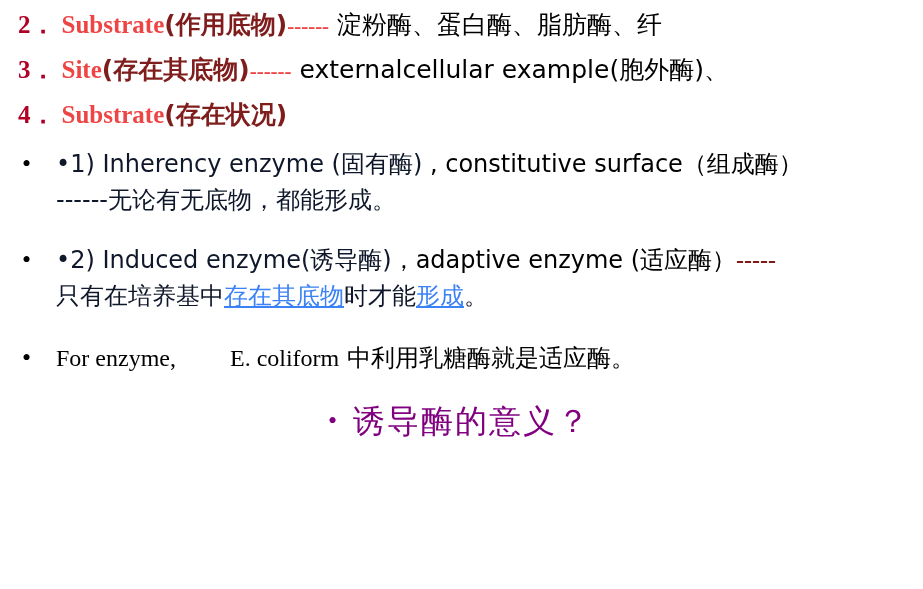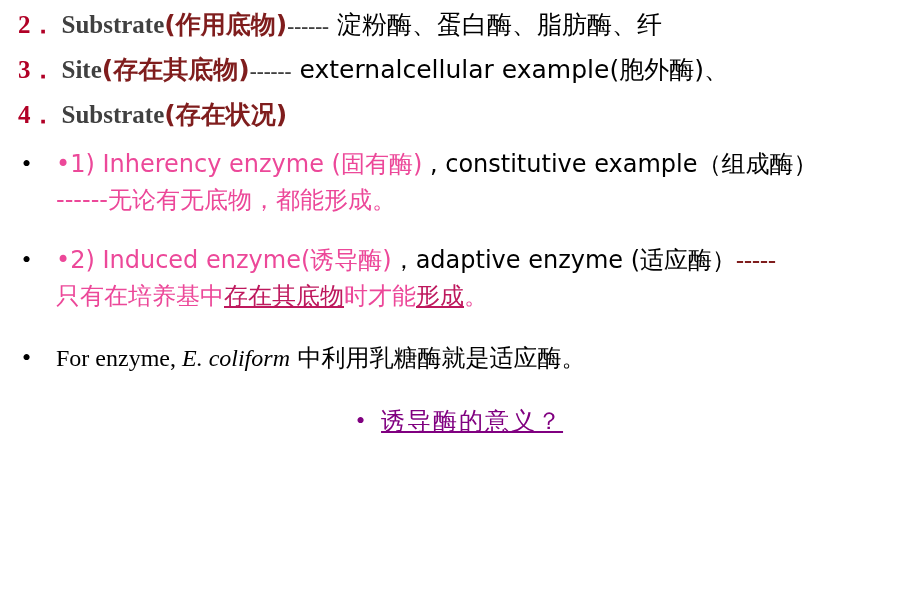--- a/index.html
+++ b/index.html
@@ -35,21 +35,21 @@
     flex: 0 0 auto;
     padding-right: 6px;
     white-space: nowrap;
   }
   .num-body {
     font-size: 25px;
     line-height: 34px;
     color: #000000;
   }
   .kw-red {
-    color: #404040;
+    color: #ef4444;
     font-weight: bold;
   }
   .blk-bold {
     color: #7f1d1d;
     font-weight: bold;
   }
   .dash {
     font-size: 21px;
   }
   .cn {
@@ -69,28 +69,28 @@
     color: #000000;
     text-align: left;
     padding-left: 4px;
   }
   .bullet-body {
     font-size: 24px;
     line-height: 36px;
     color: #000000;
   }
   .purple {
-    color: #ec4899;
+    color: #0f172a;
   }
   .red-ul {
-    color: #be185d;
+    color: #3b82f6;
     text-decoration: underline;
   }
   .italic {
-    font-style: italic;
+    margin-left: 48px;
   }
 
   
   #row-inherency { margin-top: 14px; }
   #row-induced { margin-top: 24px; }
   #row-example { margin-top: 26px; }
 
   
   .center-row {
     display: flex;
@@ -98,24 +98,23 @@
     align-items: flex-start;
     margin-top: 26px;
   }
   .center-dot {
     font-size: 26px;
     line-height: 38px;
     color: #800080;
     padding-right: 16px;
   }
   .center-text {
-    font-size: 24px;
+    font-size: 32px;
     line-height: 38px;
     color: #800080;
-    text-decoration: underline;
     font-family: "DejaVu Sans", "Liberation Sans", sans-serif;
     letter-spacing: 2px;
   }
 </style>
 </head>
 <body>
 
 <div class="slide">
 
   <div class="num-block">
@@ -135,21 +134,21 @@
   <div class="num-block">
     <span class="num-marker">4．</span>
     <div class="num-body">
       <span class="kw-red">Substrate</span><span class="blk-bold cn">(存在状况)</span>
     </div>
   </div>
 
   <div class="bullet-row" id="row-inherency">
     <span class="bullet-dot">•</span>
     <div class="bullet-body">
-      <span class="purple cn">•1) Inherency enzyme (固有酶)</span><span class="cn"> , constitutive example（组成酶）</span><br>
+      <span class="purple cn">•1) Inherency enzyme (固有酶)</span><span class="cn"> , constitutive surface（组成酶）</span><br>
       <span class="purple cn">------</span><span class="purple cn">无论有无底物，都能形成。</span>
     </div>
   </div>
 
   <div class="bullet-row" id="row-induced">
     <span class="bullet-dot">•</span>
     <div class="bullet-body">
       <span class="purple cn">•2) Induced enzyme(诱导酶)</span><span class="cn">，adaptive enzyme (适应酶）</span><span class="blk-bold">-----</span><br>
       <span class="purple cn">只有在培养基中</span><span class="red-ul cn">存在其底物</span><span class="purple cn">时才能</span><span class="red-ul cn">形成</span><span class="purple cn">。</span>
     </div>

